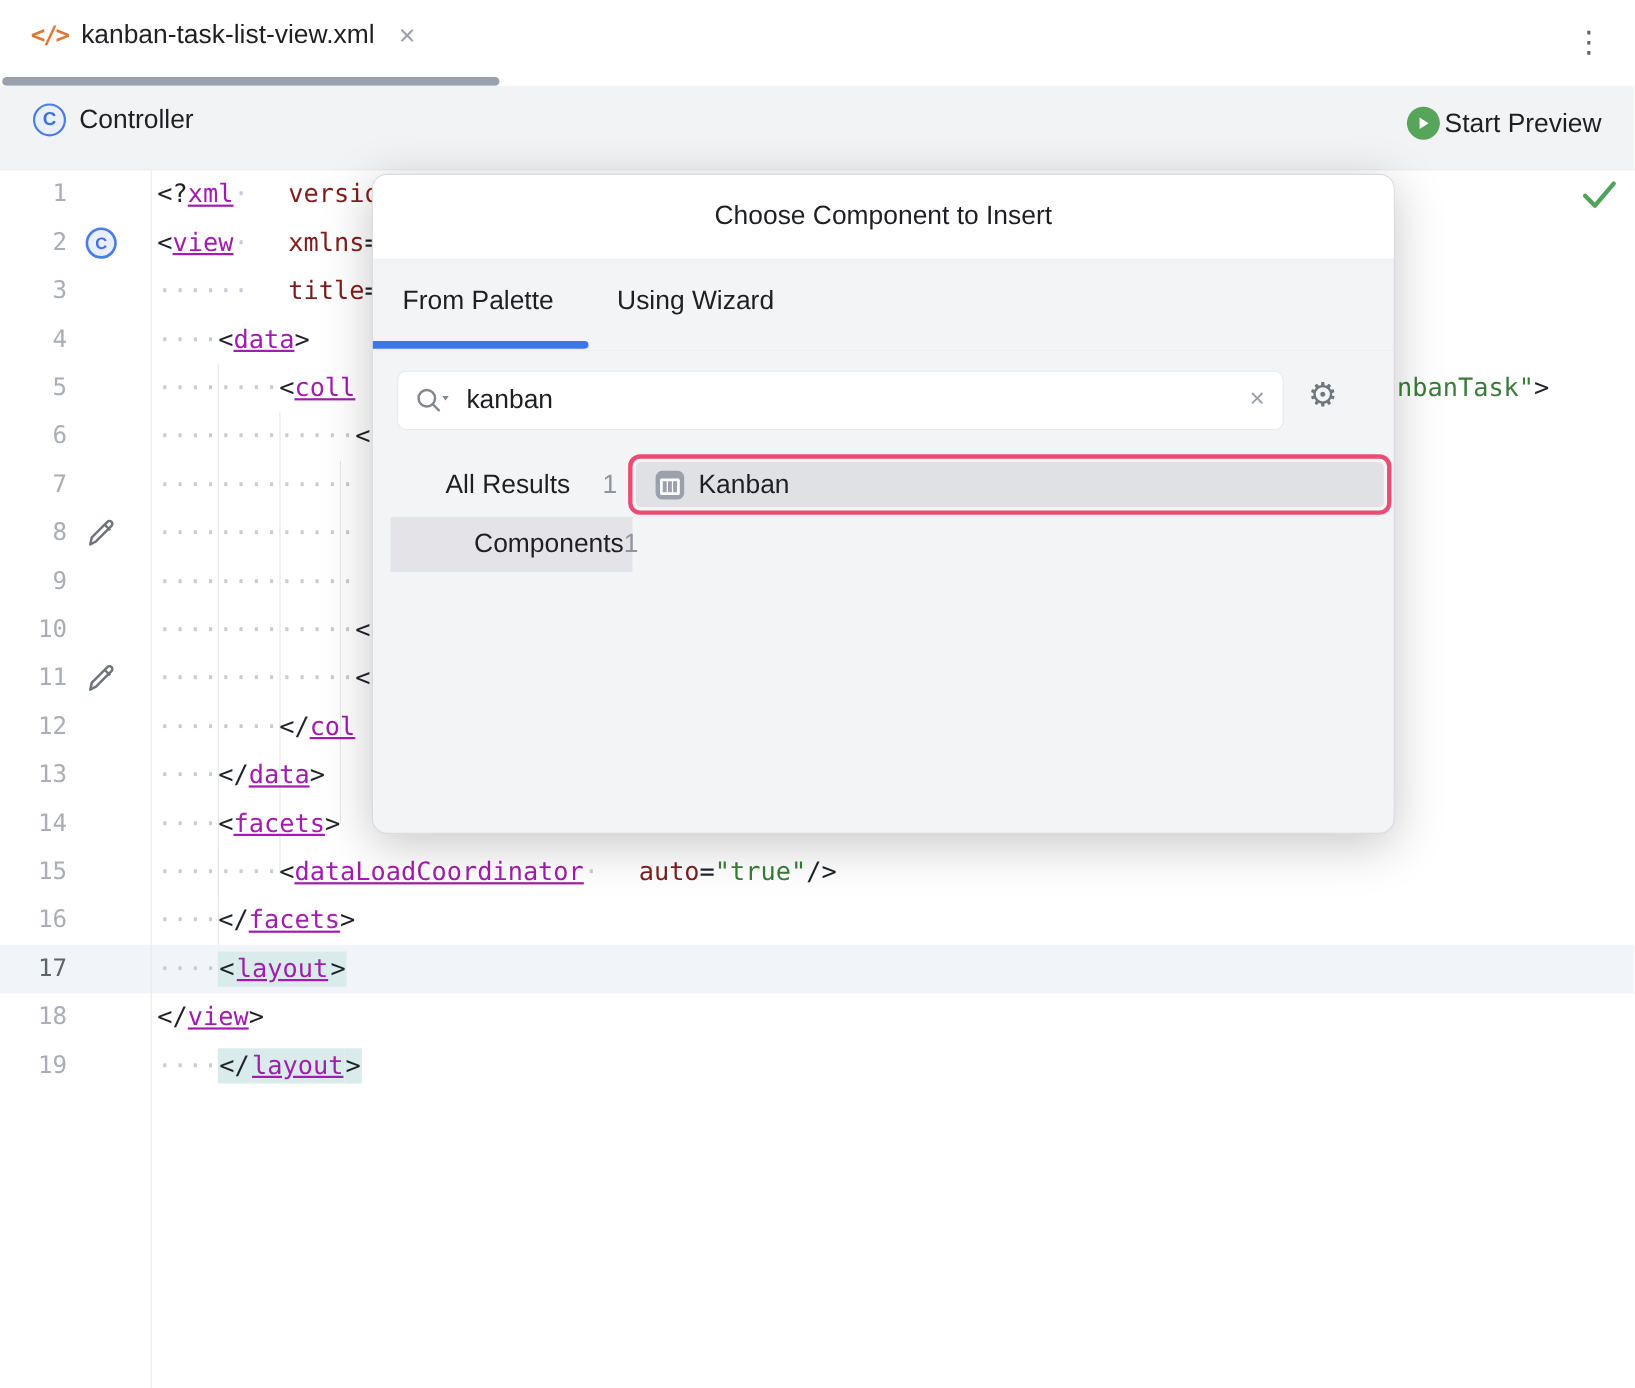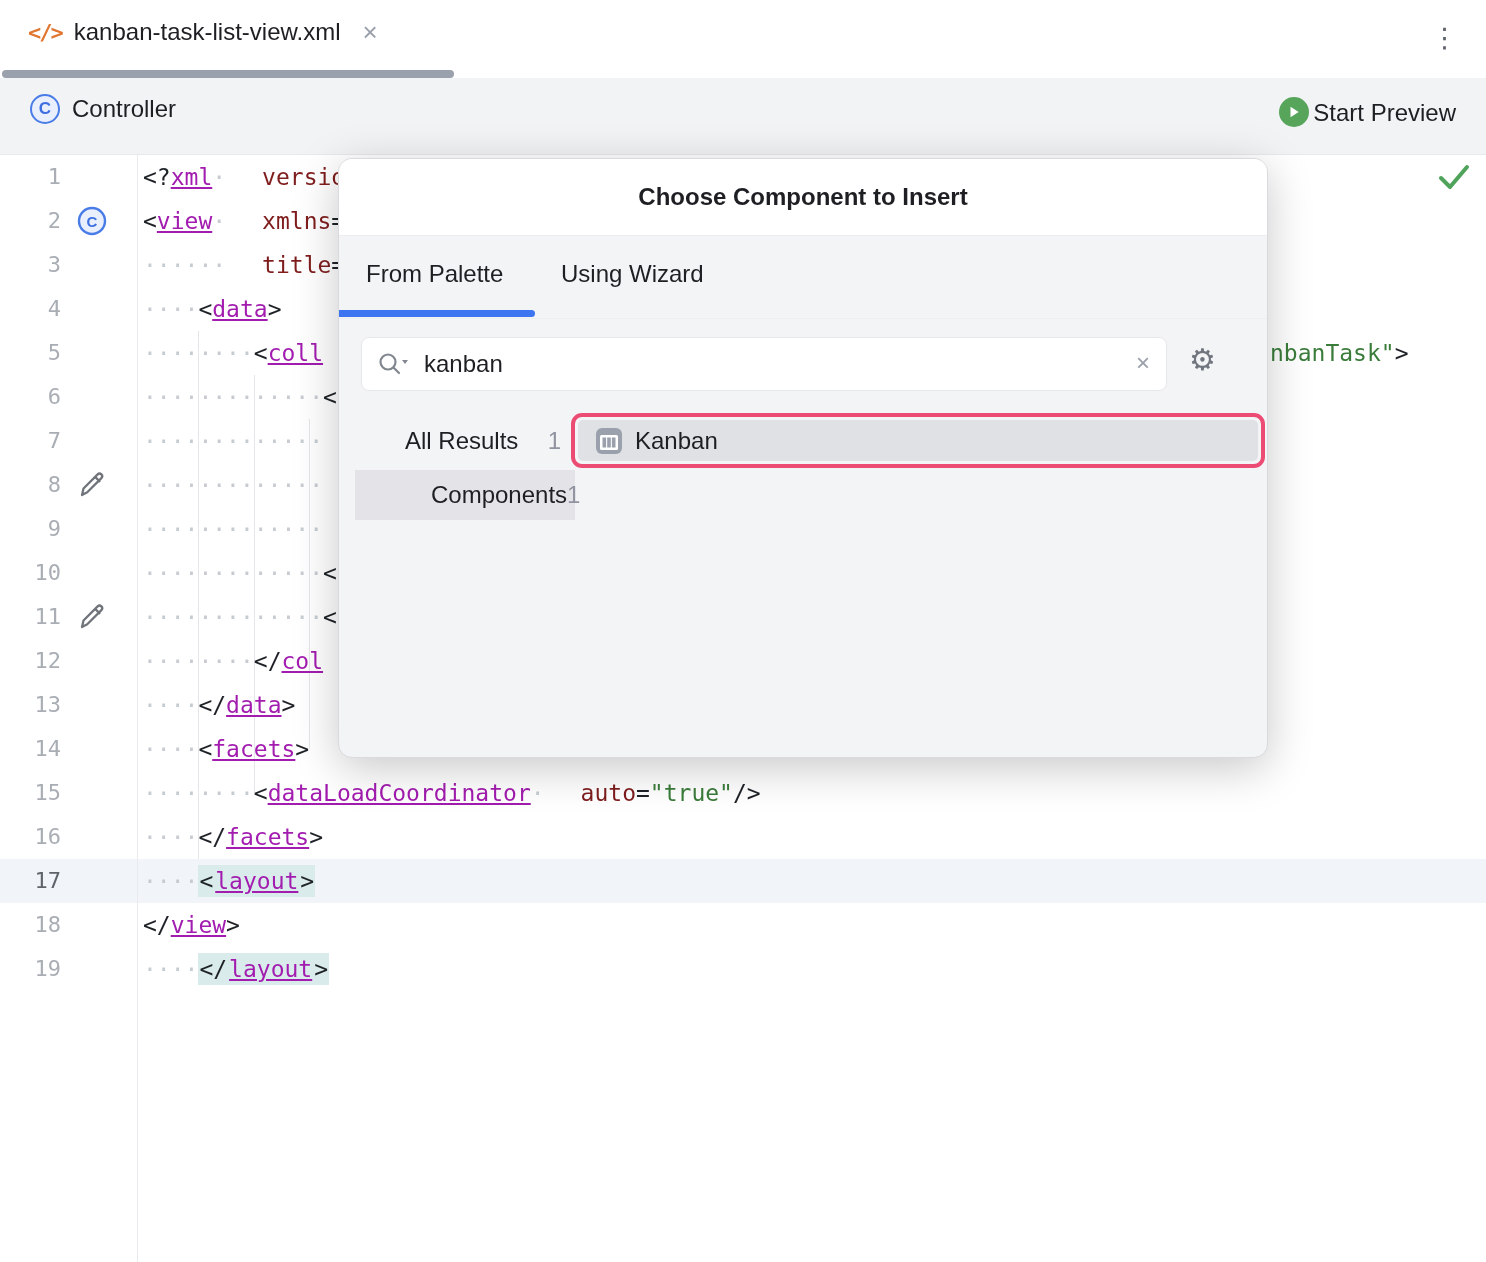--- a/index.html
+++ b/index.html
@@ -45,21 +45,21 @@
   .seg.s { color:#3a7c3a; }
   .seg.w { color:#c7cbd2; }
   .seg.bgG { background:#e2efda; padding:3px 10px 3px 0; }
   .seg.bgT { background:#d9ebea; padding:3px 1px; }
   .rfrag { position:absolute; height:44px; }
   .echeck { position:absolute; right:16px; top:8px; }
 
   
   .popup { position:absolute; left:338px; top:158px; width:930px; height:600px; background:#f3f4f6; border:1px solid #d8dade; border-radius:14px; box-shadow:0 10px 45px rgba(0,0,0,.22); z-index:10; }
   .phead { position:absolute; left:0; top:0; width:100%; height:77px; background:#fff; border-radius:13px 13px 0 0; border-bottom:1px solid #ebedf0; display:flex; align-items:center; justify-content:center; }
-  .ptitle { font-size:24px; font-weight:bold; color:#1d1f23; }
+  .ptitle { font-size:24px; font-weight:normal; color:#1d1f23; }
   .ptabs { position:absolute; left:0; top:77px; width:100%; height:83px; border-bottom:1px solid #eceef1; }
   .ptab { position:absolute; top:0; height:76px; line-height:76px; font-size:24px; color:#1d1f23; cursor:default; }
   .ptab.t0 { left:27px; }
   .ptab.t1 { left:222px; }
   .tabline { position:absolute; left:0; top:74px; width:196px; height:7px; background:#3d74f0; border-radius:0 4px 4px 0; }
   .searchbox { position:absolute; left:22px; top:178px; width:806px; height:54px; background:#fff; border:1px solid #e6e8eb; border-radius:8px; }
   .searchbox input { position:absolute; left:62px; top:0; width:650px; height:52px; border:none; outline:none; background:transparent; font-size:24px; color:#1d1f23; font-family:"Liberation Sans", sans-serif; }
   .sicon { position:absolute; left:15px; top:13px; }
   .sclear { position:absolute; right:16px; top:11px; font-size:24px; color:#9aa0aa; }
   .gear { position:absolute; left:850px; top:186px; font-size:30px; color:#70757e; font-family:"DejaVu Sans", sans-serif; line-height:1; }

